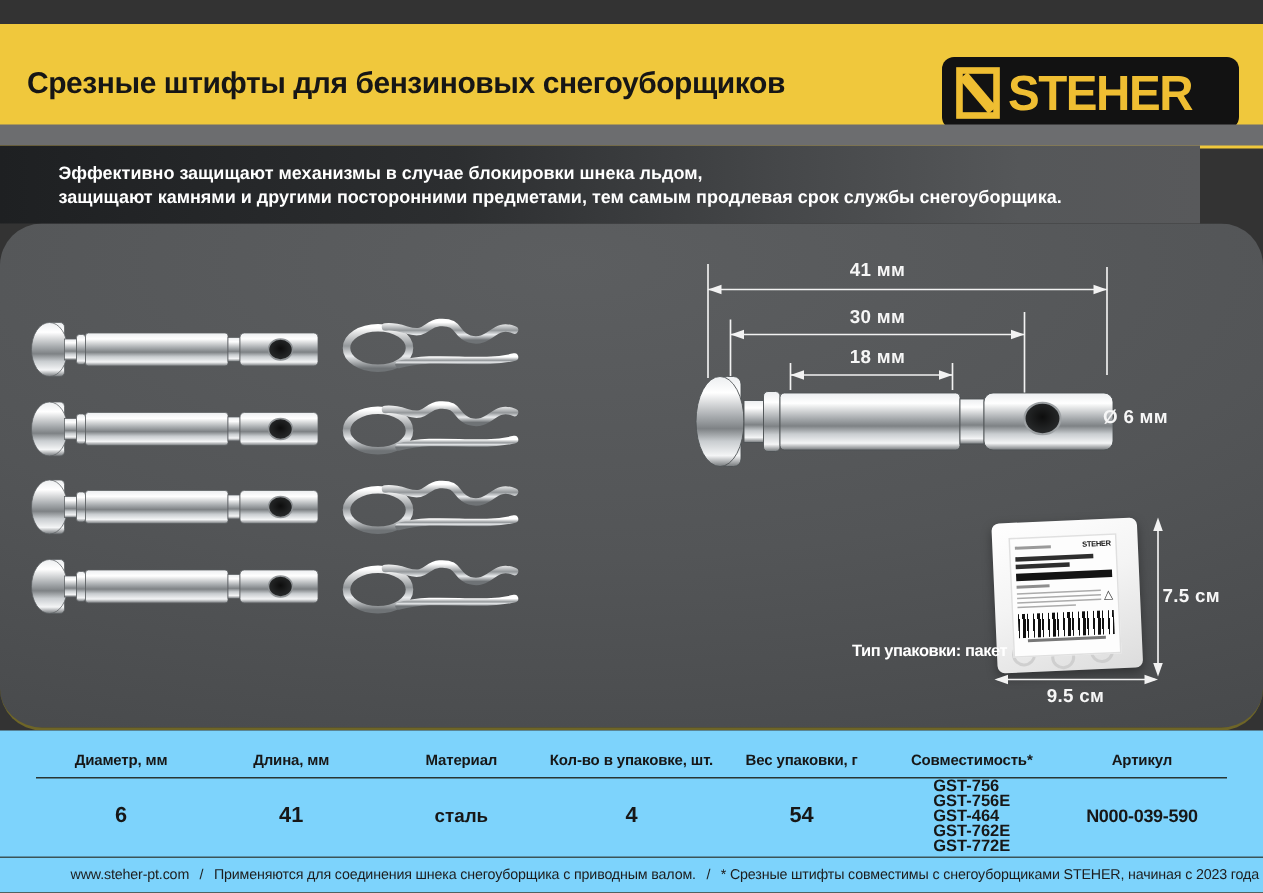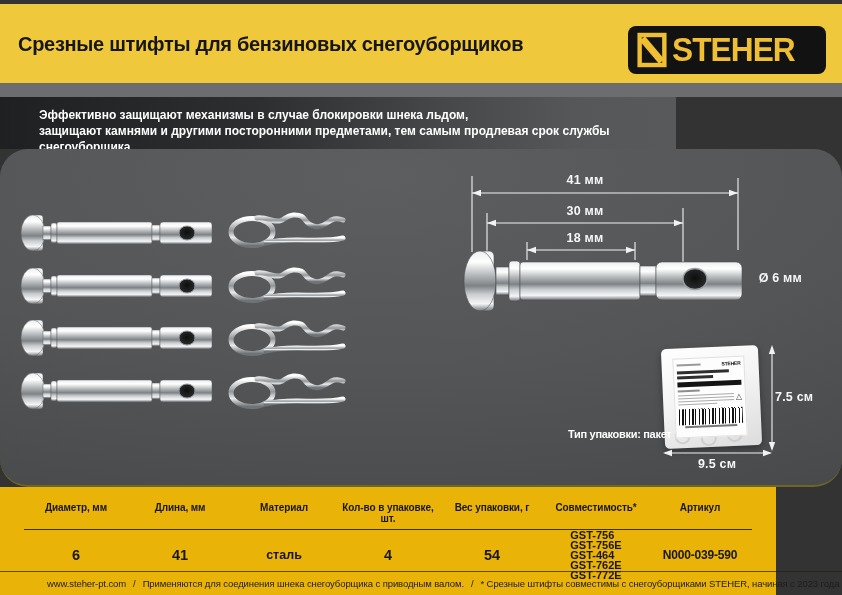--- a/index.html
+++ b/index.html
@@ -3,41 +3,41 @@
 <meta charset="utf-8">
 <style>
   html,body { margin:0; padding:0; background:#333; }
   .stage {
     position:relative; width:842px; height:595px; overflow:hidden;
     font-family:"Liberation Sans", sans-serif; -webkit-font-smoothing:antialiased;
   }
   .abs { position:absolute; }
 
   
-  .header { position:absolute; top:4px; left:0; width:842px; height:83px; background:#F0C83C; }
+  .header { position:absolute; top:16px; left:0; width:842px; height:83px; background:#F0C83C; }
   .page-title {
     position:absolute; left:18px; top:29px; font-size:20px; font-weight:bold;
     color:#161616; letter-spacing:-0.3px; white-space:nowrap;
   }
   .logo {
     position:absolute; left:628px; top:22px; width:198px; height:48px;
     background:#121212; border-radius:8px; display:flex; align-items:center;
     box-sizing:border-box; padding-left:9px;
   }
   .logo-icon { width:30px; height:36px; flex:0 0 auto; }
   .logo-text {
     color:#EFBE32; font-weight:bold; font-size:33px; line-height:1;
     letter-spacing:-1px; transform:scaleX(0.96); transform-origin:left center;
     margin-left:5px; margin-top:-2px;
   }
 
   
   .strip { position:absolute; top:83px; left:0; width:842px; height:14px; background:#6C6D6F; }
   .desc {
-    position:absolute; top:97px; left:0; width:676px; height:52px; box-sizing:border-box;
+    position:absolute; top:97px; left:0; width:800px; height:52px; box-sizing:border-box;
     background:linear-gradient(90deg,#1E2022 0%,#2C2E30 38%,#46484A 66%,#555759 85%,#58595B 100%);
     color:#FFFFFF; font-weight:bold; font-size:12px; line-height:16px; padding:10px 0 0 39px;
   }
 
   
   .main {
     position:absolute; top:149px; left:0; width:842px; height:338px;
     background:radial-gradient(130% 130% at 45% 8%, #5C5E60 0%, #535557 45%, #424446 100%);
     border-bottom:2px solid #6E6527; box-sizing:border-box;border-radius:28px;
   }
@@ -71,21 +71,21 @@
   .lbl-triangle { font-size:8px; line-height:8px; color:#3A3A3A; }
   .barcode {
     margin-top:2px; height:16px;
     background:
       repeating-linear-gradient(90deg,#111 0 1px,transparent 1px 3px,#111 3px 5px,transparent 5px 6px,#111 6px 7px,transparent 7px 10px),
       #FFF;
   }
   .lbl-digits { width:52px; height:2px; background:#777; margin:1.5px auto 0; }
 
   
-  .spec { position:absolute; top:487px; left:0; width:776px; height:108px; background:#eab308; color:#171717; }
+  .spec { position:absolute; top:487px; left:0; width:842px; height:108px; background:#7dd3fc; color:#171717; }
   .t-head {
     display:grid; grid-template-columns:repeat(7,1fr); margin:0 24px; padding-top:15px;
     font-size:10px; font-weight:bold; text-align:center; letter-spacing:-0.1px;
   }
   .t-divider { height:1px; background:rgba(25,25,15,0.85); margin:5px 24px 0; }
   .t-body {
     display:grid; grid-template-columns:repeat(7,1fr); margin:0 24px; height:50px;
     align-items:center; text-align:center; font-weight:bold;
   }
   .val-num { font-size:14.5px; }
@@ -198,21 +198,21 @@
         <rect x="57" y="93" width="11" height="40" rx="3" fill="url(#metal)"></rect>
         <rect x="68" y="94" width="120" height="38" rx="3" fill="url(#metal)"></rect>
         <rect x="188" y="98" width="16" height="30" fill="url(#metal)"></rect>
         <rect x="204" y="94" width="86" height="38" rx="6" fill="url(#metal)"></rect>
         <ellipse cx="243" cy="111" rx="12" ry="10.5" fill="url(#holeG)" stroke="#9DA1A4" stroke-width="1.4"></ellipse>
       </g>
     </svg>
     <div class="dim-label" style="left:540px; top:24px;">41 мм</div>
     <div class="dim-label" style="left:540px; top:55px;">30 мм</div>
     <div class="dim-label" style="left:540px; top:82px;">18 мм</div>
-    <div class="dim-label" style="left:712px; top:122px; width:90px; text-align:right;">Ø 6 мм</div>
+    <div class="dim-label" style="left:712px; top:122px; width:90px; text-align:center;">Ø 6 мм</div>
 
     <div class="bag" style="left:663px; top:198px;">
       <div class="bag-ring" style="left:10px; top:80px;"></div>
       <div class="bag-ring" style="left:36px; top:83px;"></div>
       <div class="bag-ring" style="left:62px; top:80px;"></div>
       <div class="bag-label">
         <div class="lbl-top">
           <div class="lbl-art"></div>
           <div class="lbl-brand">STEHER</div>
         </div>

